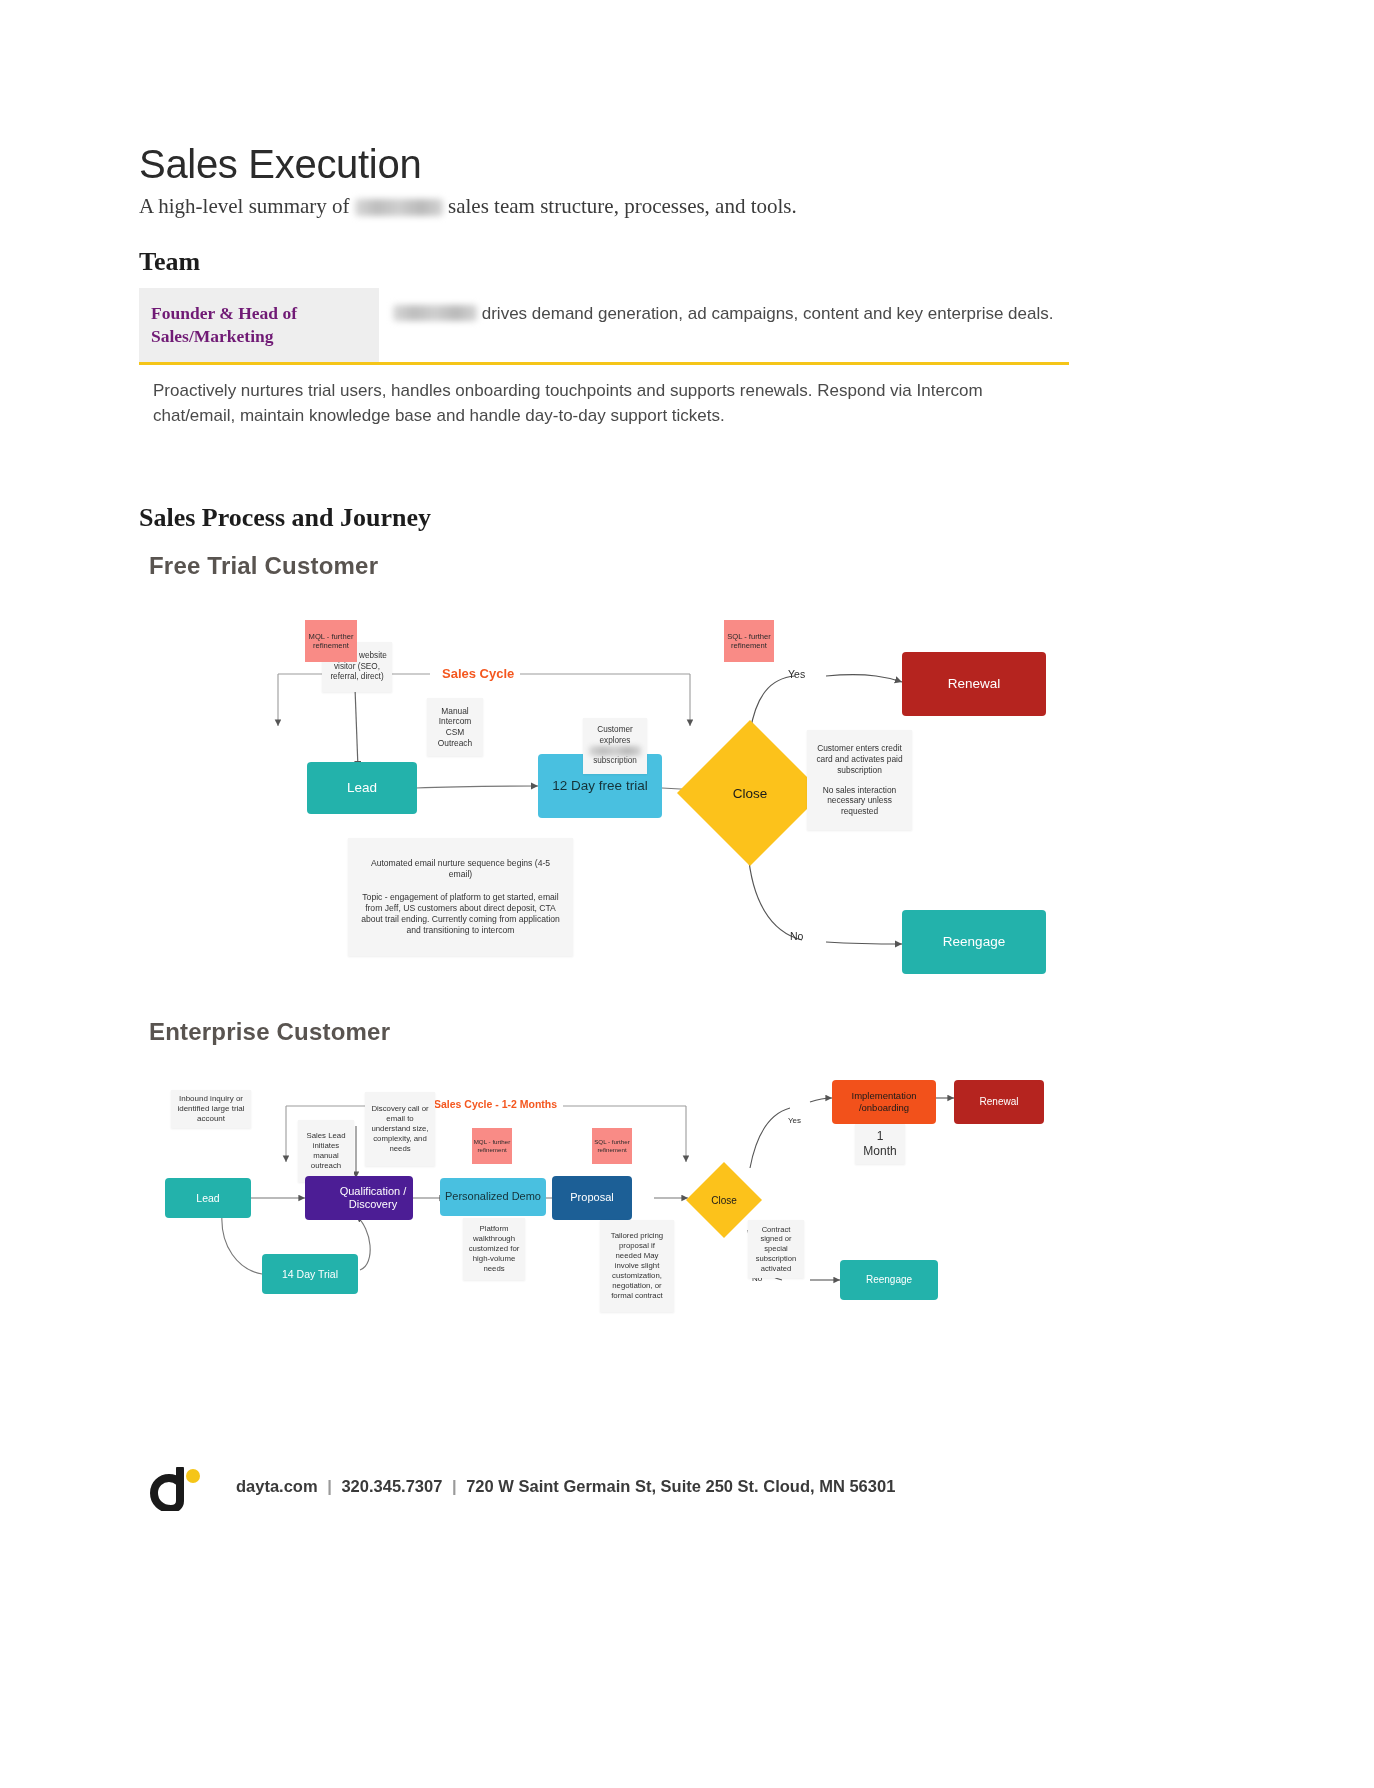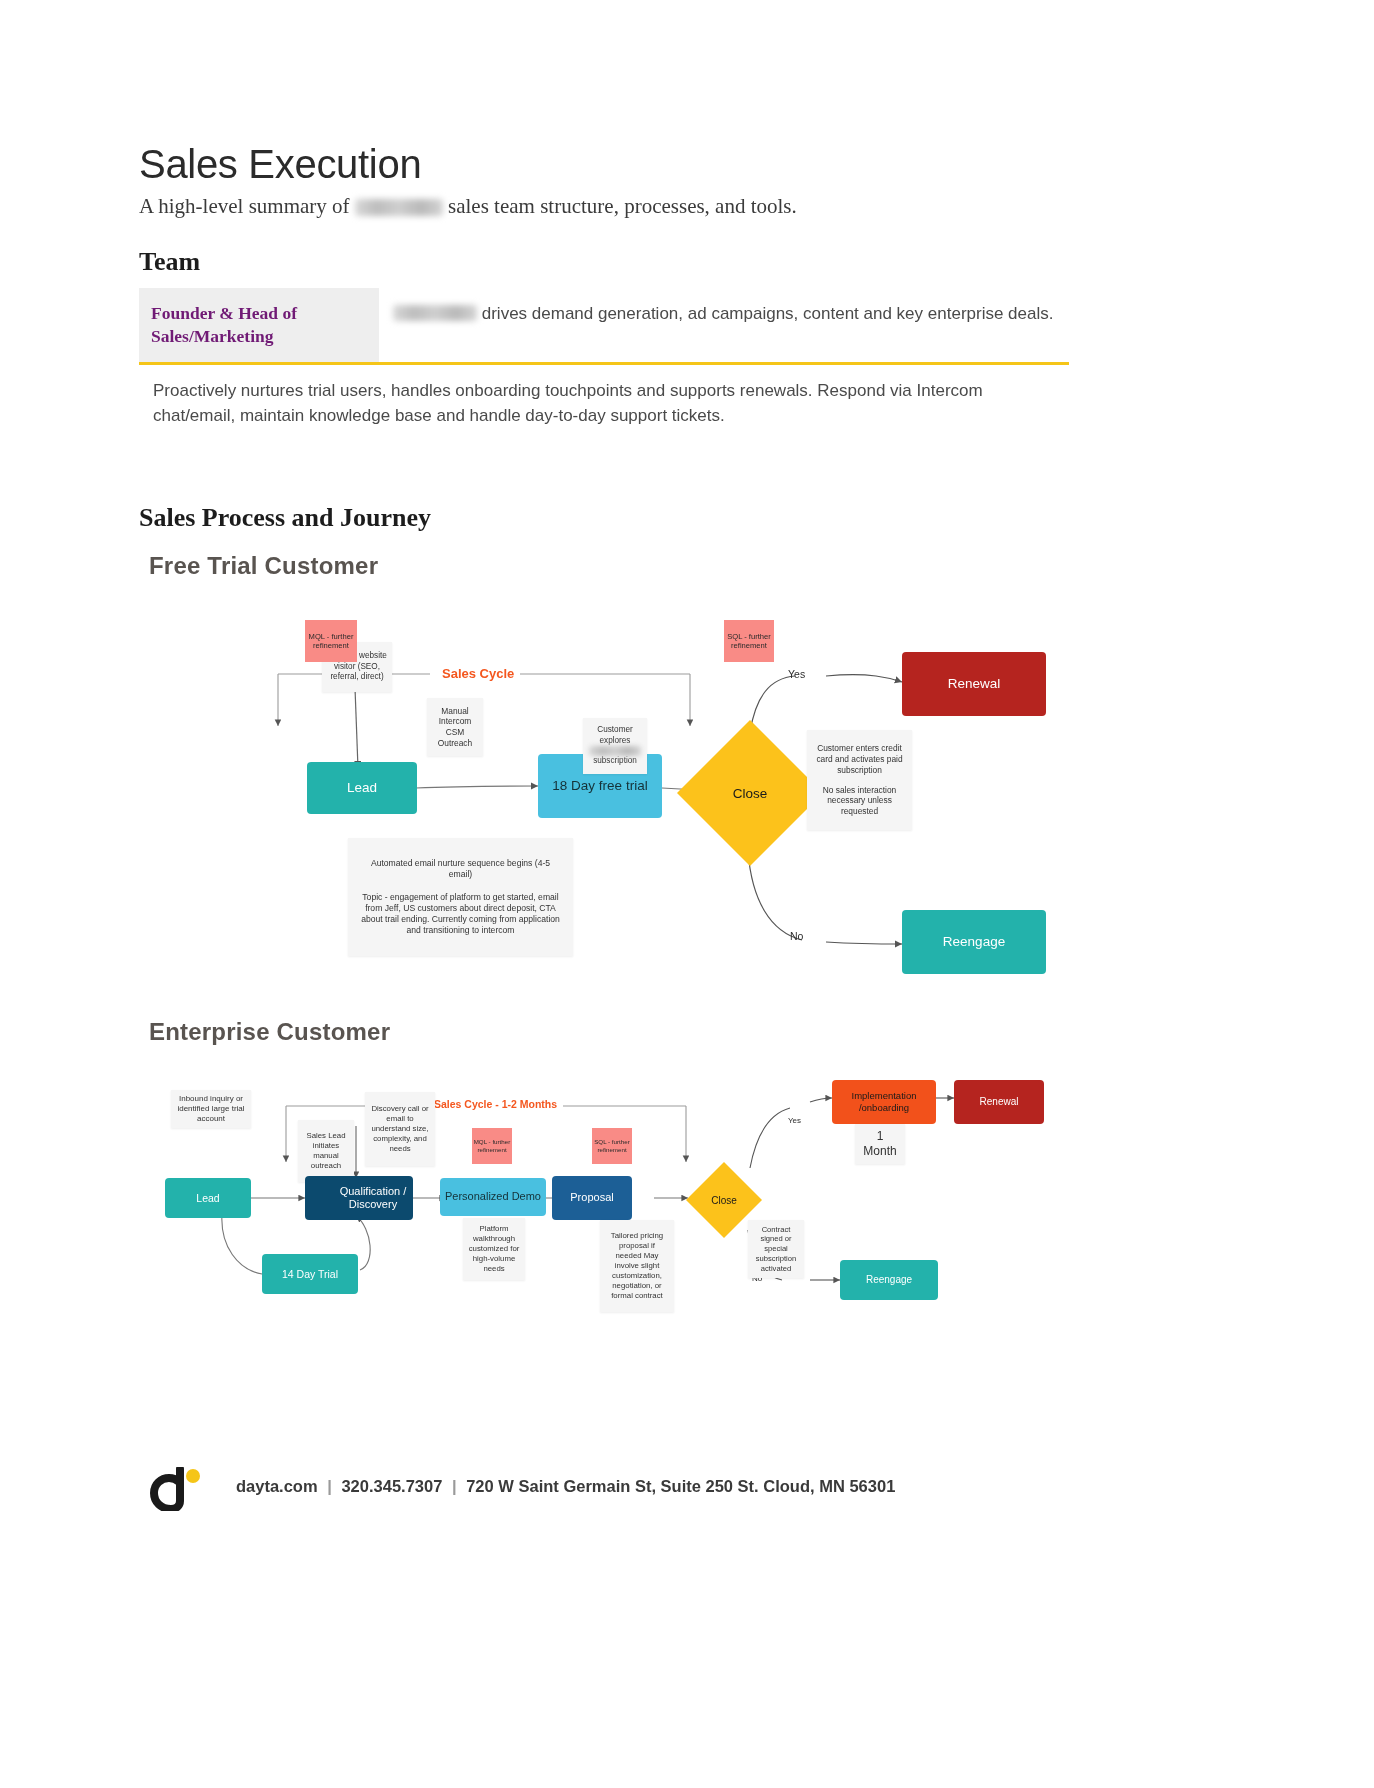--- a/index.html
+++ b/index.html
@@ -78,21 +78,21 @@
   
   .node {
     position: absolute;
     display: flex; align-items: center; justify-content: center;
     text-align: center;
     border-radius: 4px;
     line-height: 1.22;
   }
   .node.teal   { background: #23b2ab; color: #ffffff; }
   .node.sky    { background: #49c0e0; color: #153238; }
-  .node.dteal  { background: #0c4a6e; color: #ffffff; padding-left: 28px; }
+  .node.dteal  { background: #4c1d95; color: #ffffff; padding-left: 28px; }
   .node.blue   { background: #1c5f96; color: #ffffff; }
   .node.red    { background: #b5241f; color: #ffffff; }
   .node.orange { background: #f2511b; color: #1a1a1a; }
 
   .diamond {
     position: absolute;
     background: #fcc21b;
     display: flex; align-items: center; justify-content: center;
     color: #1a1a1a;
   }
@@ -208,21 +208,21 @@
     <div class="note" style="left:172px; top:32px; width:70px; height:50px; font-size:8.2px;">Inbound website visitor (SEO, referral, direct)</div>
 
     <div class="pink" style="left:155px; top:10px; width:52px; height:42px; font-size:7.6px;">MQL - further refinement</div>
 
     <div class="cycle-label" style="left:286px; top:56px; font-size:13px; font-weight:700;">Sales Cycle</div>
 
     <div class="note" style="left:277px; top:88px; width:56px; height:58px; font-size:8.4px;">Manual Intercom CSM Outreach</div>
 
     <div class="node teal" style="left:157px; top:152px; width:110px; height:52px; font-size:13.5px;">Lead</div>
 
-    <div class="node sky" style="left:388px; top:144px; width:124px; height:64px; font-size:13.5px;">18 Day free trial</div>
+    <div class="node sky" style="left:388px; top:144px; width:124px; height:64px; font-size:13.5px;">12 Day free trial</div>
 
     <div class="note" style="left:433px; top:108px; width:64px; height:56px; font-size:8.2px; flex-direction:column;">
       <span>Customer</span>
       <span>explores</span>
       <span class="redact tiny"></span>
       <span>subscription</span>
     </div>
 
     <div class="pink" style="left:574px; top:10px; width:50px; height:42px; font-size:7.6px;">SQL - further refinement</div>
 

